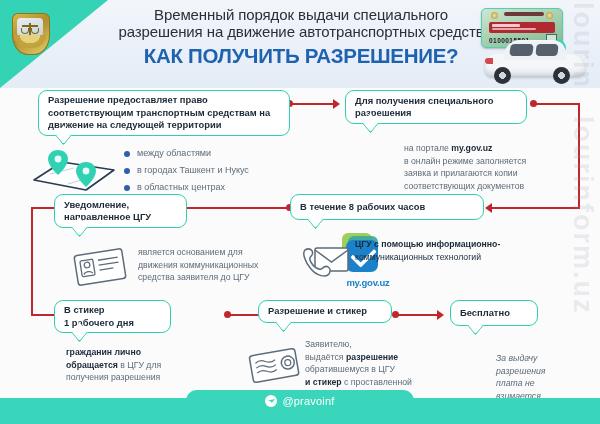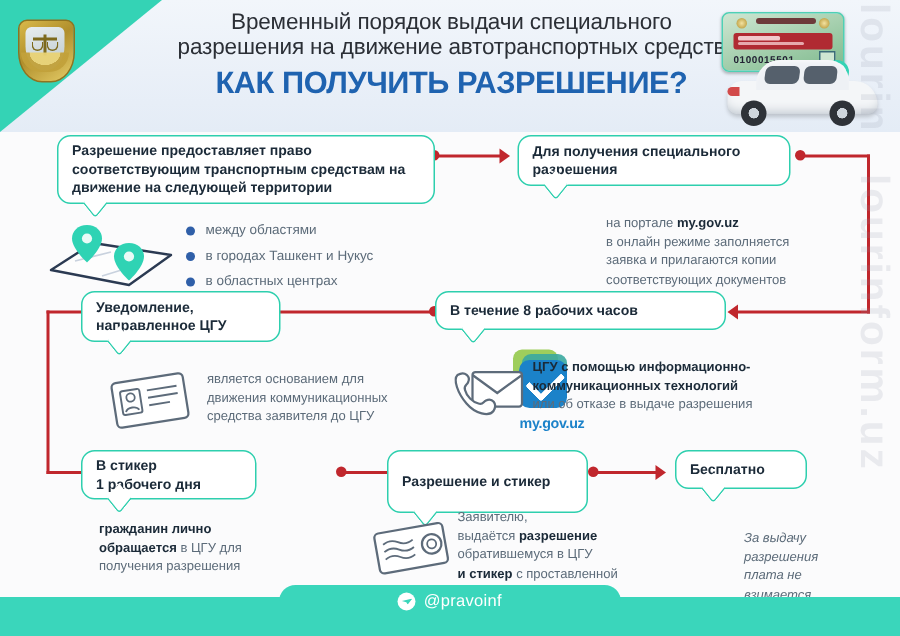--- a/index.html
+++ b/index.html
@@ -268,38 +268,37 @@
     <div class="ico" style="left:301px;top:152px;">
       <svg width="50" height="44" viewBox="0 0 50 44">
         <rect x="14" y="8" width="33" height="23" rx="2" fill="#fff" stroke="#5d6b7a" stroke-width="1.5"></rect>
         <path d="M14 10 L30.5 22 L47 10" fill="none" stroke="#5d6b7a" stroke-width="1.5"></path>
         <path d="M4 10 c5-3 9 1 7 5 -1 2-3 2-2 5 1 4 5 8 9 9 3 1 3-1 5-2 4-2 8 2 5 7 -3 4-12 2-18-5 C4 22 1 13 4 10z" fill="#fff" stroke="#5d6b7a" stroke-width="1.5" stroke-linejoin="round"></path>
       </svg>
     </div>
 
     <div class="body-txt" style="left:355px;top:150px;width:230px;">
       <div style="font-weight:bold;color:#1b2a38;">ЦГУ с помощью информационно-</div>
-      <div style="font-weight:bold;color:#1b2a38;">коммуникационных технологий</div>
-      <div>или об отказе в выдаче разрешения</div>
+      <div style="font-weight:normal;color:#1b2a38;">коммуникационных технологий</div>
     </div>
 
     <div class="bubble" style="left:54px;top:212px;width:117px;height:33px;">
       <div class="btxt">
         <div>В стикер</div>
         <div>1 рабочего дня</div>
       </div>
     </div>
 
     <div class="body-txt" style="left:66px;top:258px;width:180px;">
       <div style="font-weight:bold;color:#1b2a38;">гражданин лично</div>
       <div><b>обращается</b><span> в ЦГУ для</span></div>
       <div>получения разрешения</div>
     </div>
 
-    <div class="bubble" style="left:258px;top:212px;width:134px;height:42px;">
+    <div class="bubble" style="left:258px;top:212px;width:134px;height:23px;">
       <div class="btxt">Разрешение и стикер</div>
     </div>
 
     <div class="ico" style="left:246px;top:256px;">
       <svg width="56" height="42" viewBox="0 0 56 42">
         <g transform="rotate(-10 28 21)">
           <rect x="5" y="8" width="46" height="27" rx="3" fill="#fff" stroke="#5d6b7a" stroke-width="1.5"></rect>
           <path d="M10 16 q5-3 10 0 q5 3 10 0" fill="none" stroke="#5d6b7a" stroke-width="1.2"></path>
           <path d="M10 21 q5-3 10 0 q5 3 10 0" fill="none" stroke="#5d6b7a" stroke-width="1.2"></path>
           <path d="M10 26 q5-3 10 0 q5 3 10 0" fill="none" stroke="#5d6b7a" stroke-width="1.2"></path>

